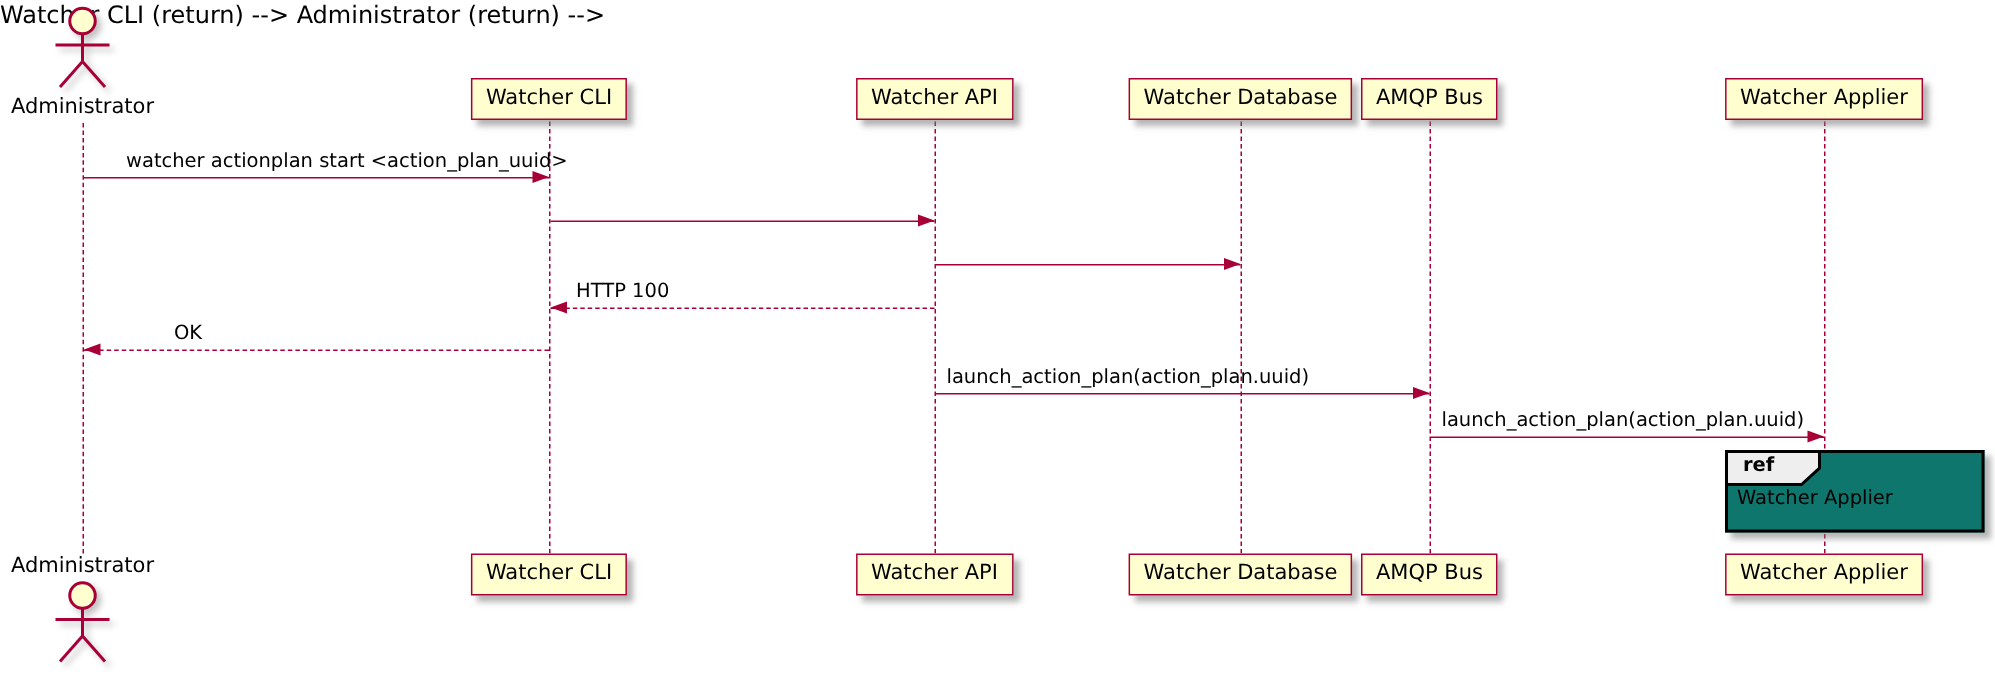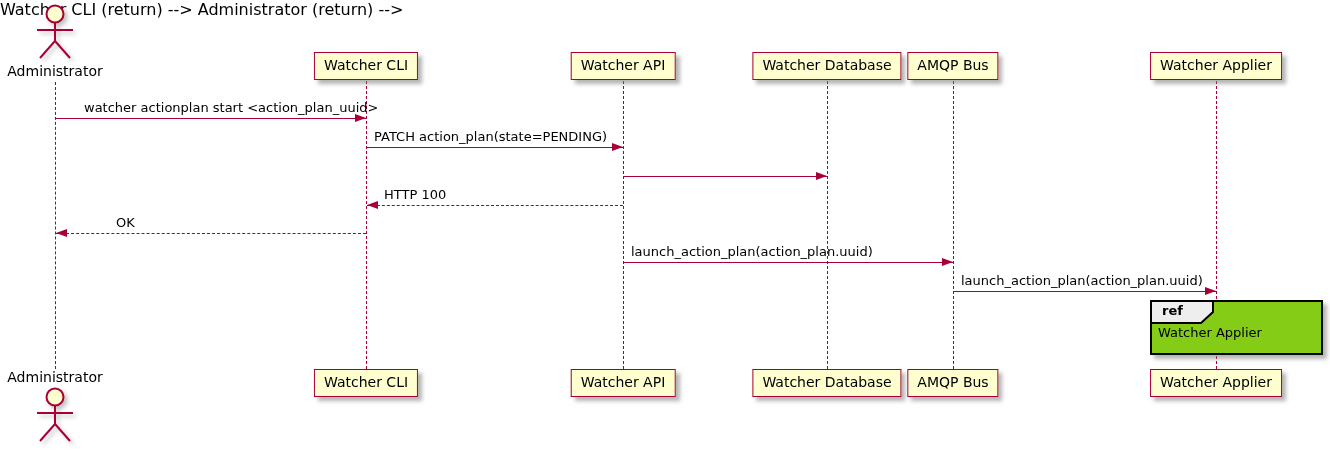--- a/index.html
+++ b/index.html
@@ -52,21 +52,21 @@
   .arr {
     position: absolute;
     width: 0; height: 0;
     border-top: 4.5px solid transparent;
     border-bottom: 4.5px solid transparent;
   }
   .arr.r { border-left: 11px solid #A80036; }
   .arr.l { border-right: 11px solid #A80036; }
   .refbox {
     position: absolute;
-    background: #84cc16;
+    background: #0f766e;
     border: 2px solid #000000;
     box-shadow: 4px 4px 4px rgba(120,120,120,0.55);
   }
   .reftab { position: absolute; left: -2px; top: -2px; }
   .reftab polygon { fill: #EEEEEE; stroke: #000000; stroke-width: 2; }
   .refkw {
     position: absolute;
     left: 10px; top: 1px;
     font-size: 13px;
     font-weight: bold;
@@ -110,21 +110,20 @@
   <div class="pbox" style="left:827px;  top:52px;">Watcher Database</div>
   <div class="pbox" style="left:953px;  top:52px;">AMQP Bus</div>
   <div class="pbox" style="left:1216px; top:52px;">Watcher Applier</div>
 
   
   <div class="mlabel" style="left:64px; top:100px;margin-left:20px;">watcher actionplan start &lt;action_plan_uuid&gt;</div>
   <div class="mline solid" style="left:56px; top:118px; width:310px;"></div>
   <div class="arr r" style="left:355px; top:114px;"></div>
 
   
-  <div class="mlabel" style="left:374px; top:129px;">PATCH action_plan(state=PENDING)</div>
   <div class="mline solid" style="left:367px; top:147px; width:256px;"></div>
   <div class="arr r" style="left:612px; top:143px;"></div>
 
   
   <div class="mline solid" style="left:624px; top:176px; width:203px;"></div>
   <div class="arr r" style="left:816px; top:172px;"></div>
 
    Watcher CLI (return) --&gt;
   <div class="mlabel" style="left:384px; top:187px;">HTTP 100</div>
   <div class="mline dashed" style="left:367px; top:205px; width:256px;"></div>

